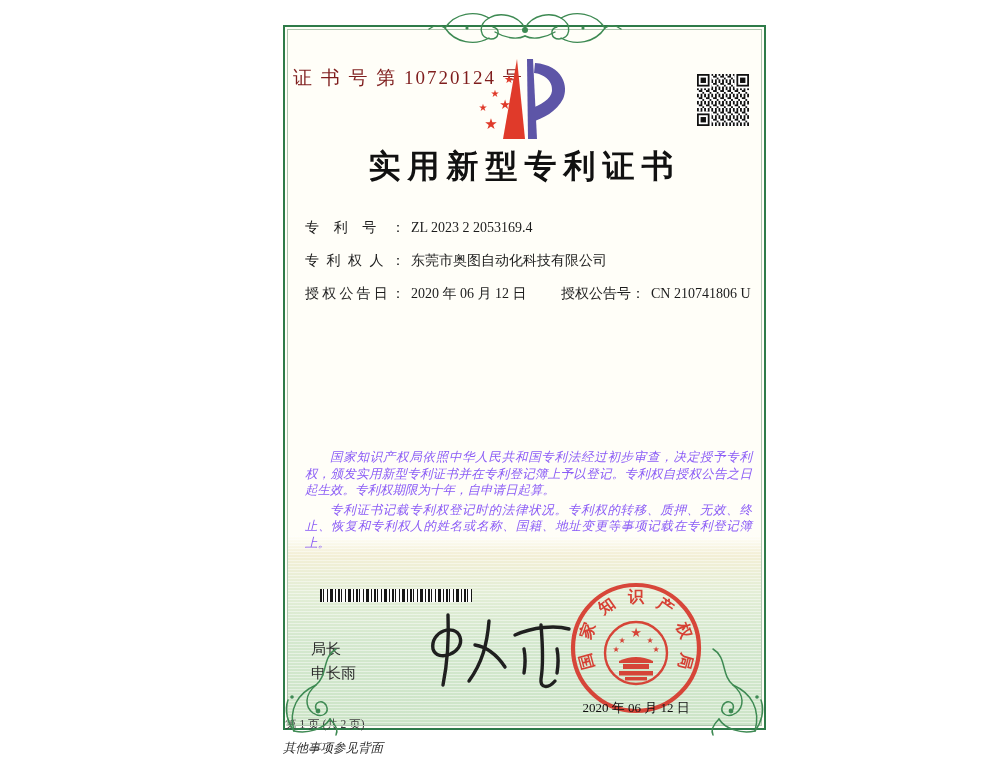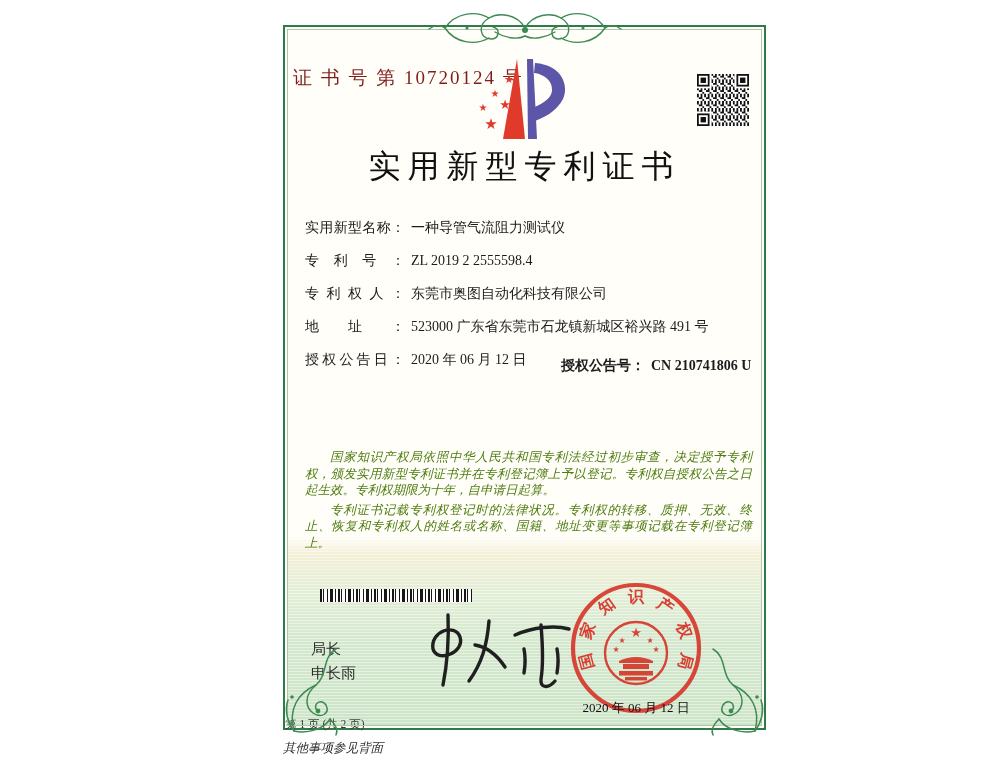--- a/index.html
+++ b/index.html
@@ -11,32 +11,32 @@
   .cert .inner-line{position:absolute;inset:2px;border:1px solid #aec6af;pointer-events:none;z-index:3;}
   
   .band{position:absolute;left:2px;right:2px;bottom:2px;height:190px;z-index:0;
         background:linear-gradient(180deg, rgba(255,254,248,0) 0%, #f3efd6 10%, #e3eed6 30%, #d4e8ce 55%, #cce4c7 100%);}
   .band:after{content:"";position:absolute;inset:0;
         background:repeating-linear-gradient(0deg, rgba(255,255,255,.45) 0 1px, rgba(0,0,0,0) 1px 3px);}
   
   .cert-no{position:absolute;left:8px;top:38px;font-size:19px;letter-spacing:2px;color:#7f1d1d;z-index:2;}
   .logo{position:absolute;left:180px;top:26px;z-index:2;}
   .qr{position:absolute;left:412px;top:46px;z-index:2;}
-  .title{position:absolute;left:0;right:0;top:118px;text-align:center;font-size:32px;font-weight:normal;
+  .title{position:absolute;left:0;right:0;top:118px;text-align:center;font-size:32px;font-weight:bold;
          letter-spacing:7px;color:#111;z-index:2;}
   
   .fields{position:absolute;left:20px;right:14px;top:192px;z-index:2;font-size:14px;}
   .f-row{height:20px;margin-bottom:13px;position:relative;white-space:nowrap;}
   .f-label{display:inline-block;width:100px;text-align:justify;text-align-last:justify;color:#1c1c1c;}
   .f-value{margin-left:6px;color:#1c1c1c;}
-  .f-pair2{position:absolute;left:256px;top:6px;font-weight:bold;}
+  .f-pair2{position:absolute;left:256px;top:0;}
   .f-pair2 .f-label{width:84px;}
   
   .paras{position:absolute;left:20px;right:12px;top:422px;z-index:2;font-size:12.5px;line-height:16.5px;
-         font-style:italic;color:#4d7c0f;text-align:justify;}
+         font-style:italic;color:#8b5cf6;text-align:justify;}
   .paras p{margin:0 0 3px 0;text-indent:2em;}
   
   .barcode{position:absolute;left:35px;top:562px;width:152px;height:13px;z-index:2;
            background:repeating-linear-gradient(90deg,#161616 0 2px,#fcfcfc 2px 3px,#161616 3px 4px,#fcfcfc 4px 7px,#161616 7px 8px,#fcfcfc 8px 10px,#161616 10px 13px,#fcfcfc 13px 15px,#161616 15px 16px,#fcfcfc 16px 18px);}
   .signer{position:absolute;left:26px;top:610px;z-index:2;font-family:"Liberation Sans","DejaVu Sans",sans-serif;
           font-size:15px;color:#2b2b2b;line-height:24px;}
   .signature{position:absolute;left:118px;top:578px;z-index:2;}
   .seal{position:absolute;left:278px;top:548px;z-index:2;}
   .seal-date{position:absolute;left:278px;top:672px;width:146px;text-align:center;z-index:3;
              font-size:13px;color:#111;}
@@ -135,30 +135,24 @@
           <rect x="0" y="22" width="7" height="7" fill="#111"></rect>
           <rect x="1" y="23" width="5" height="5" fill="#fff"></rect>
           <rect x="2" y="24" width="3" height="3" fill="#111"></rect>
       </g>
     </svg>
 
     <div class="title">实用新型专利证书</div>
 
     <div class="fields">
       <div class="f-row">
-        <span class="f-label">实用新型名称：</span><span class="f-value">一种导管气流阻力测试仪</span>
-      </div>
-      <div class="f-row">
-        <span class="f-label">专利号：</span><span class="f-value">ZL 2019 2 2555598.4</span>
+        <span class="f-label">专利号：</span><span class="f-value">ZL 2023 2 2053169.4</span>
       </div>
       <div class="f-row">
         <span class="f-label">专利权人：</span><span class="f-value">东莞市奥图自动化科技有限公司</span>
-      </div>
-      <div class="f-row">
-        <span class="f-label">地址：</span><span class="f-value">523000 广东省东莞市石龙镇新城区裕兴路 491 号</span>
       </div>
       <div class="f-row">
         <span class="f-label">授权公告日：</span><span class="f-value">2020 年 06 月 12 日</span>
         <span class="f-pair2">
           <span class="f-label">授权公告号：</span><span class="f-value">CN 210741806 U</span>
         </span>
       </div>
     </div>
 
     <div class="paras">

